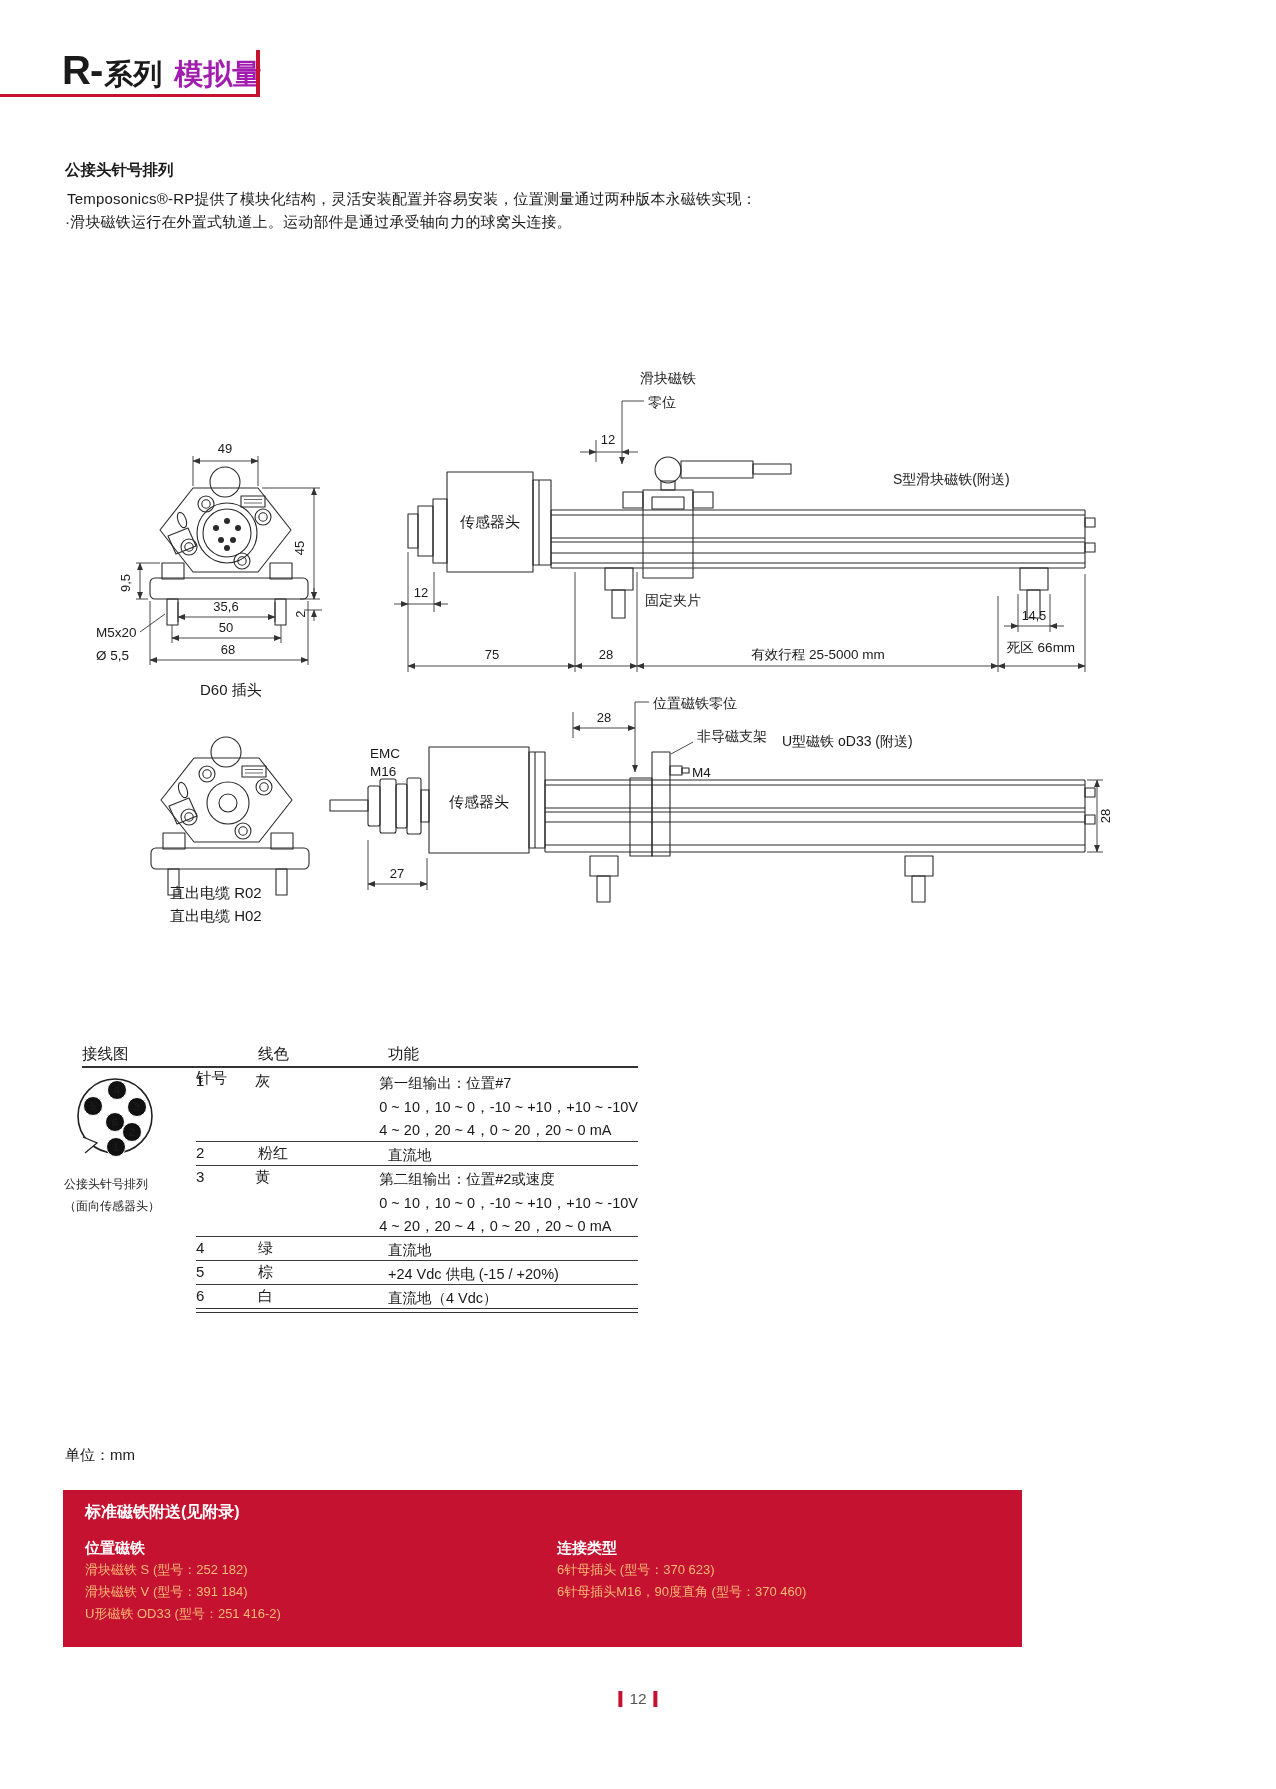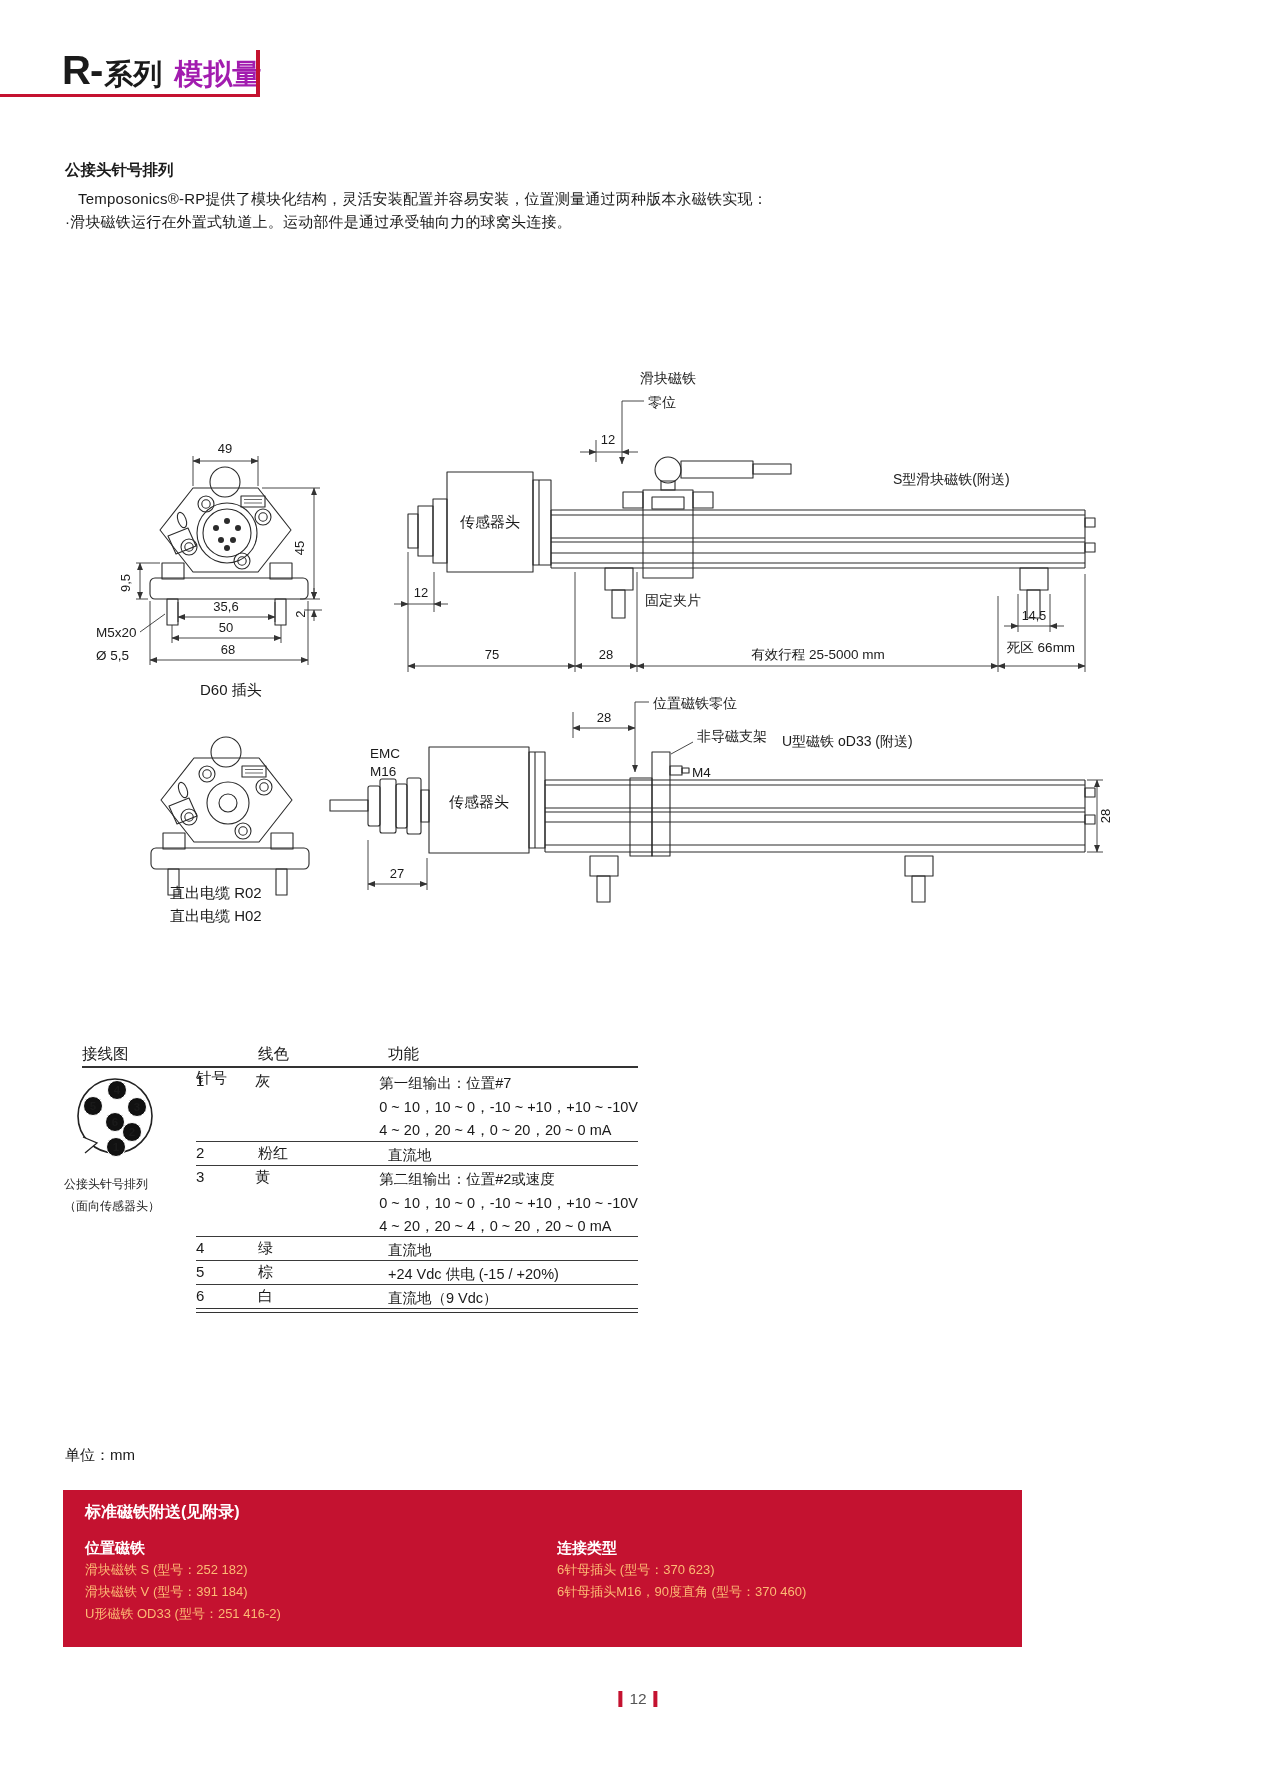--- a/index.html
+++ b/index.html
@@ -52,21 +52,21 @@
 
   <div class="abs title-row" style="left:62px;top:48px;">
     <span class="t-r">R-</span>
     <span class="t-series">系列</span>
     <span class="t-accent" style="color:#a21caf;text-align:center;">模拟量</span>
   </div>
   <div class="abs" style="left:0;top:94px;width:256px;height:3px;background:#C41230;"></div>
   <div class="abs" style="left:256px;top:50px;width:3.5px;height:47px;background:#C41230;"></div>
 
   <div class="abs intro-h" style="left:65px;top:160px;">公接头针号排列</div>
-  <div class="abs intro-line" style="left:78px;top:190px;">Temposonics®-RP提供了模块化结构，灵活安装配置并容易安装，位置测量通过两种版本永磁铁实现：</div>
+  <div class="abs intro-line" style="left:67px;top:190px;">Temposonics®-RP提供了模块化结构，灵活安装配置并容易安装，位置测量通过两种版本永磁铁实现：</div>
   <div class="abs intro-line" style="left:65px;top:213px;">·滑块磁铁运行在外置式轨道上。运动部件是通过承受轴向力的球窝头连接。</div>
 
   <svg class="abs" style="left:0;top:340px;" width="1276" height="600" viewBox="0 340 1276 600">
     <defs>
       <marker id="arw" viewBox="0 0 10 8" refX="9.5" refY="4" markerWidth="8.5" markerHeight="7" orient="auto-start-reverse">
         <path d="M0,0 L10,4 L0,8 Z" fill="#333"></path>
       </marker>
     </defs>
 
     <g stroke="#2b2b2b" fill="none" stroke-width="1.1" stroke-linejoin="round">
@@ -361,21 +361,21 @@
       <div class="pin">5</div>
       <div class="wcolor">棕</div>
       <div class="fn">
         <div>+24 Vdc 供电 (-15 / +20%)</div>
       </div>
     </div>
     <div class="wrow h1">
       <div class="pin">6</div>
       <div class="wcolor">白</div>
       <div class="fn">
-        <div>直流地（9 Vdc）</div>
+        <div>直流地（4 Vdc）</div>
       </div>
     </div>
     <div class="dblline"></div>
   </div>
 
   <div class="abs" style="left:65px;top:1446px;font-size:15px;">单位：mm</div>
 
   <div id="footer-box" class="abs" style="left:63px;top:1490px;background:#C41230;">
     <div class="abs fb-title" style="left:22px;top:12px;">标准磁铁附送(见附录)</div>
     <div class="abs fb-head" style="left:22px;top:49px;">位置磁铁</div>

